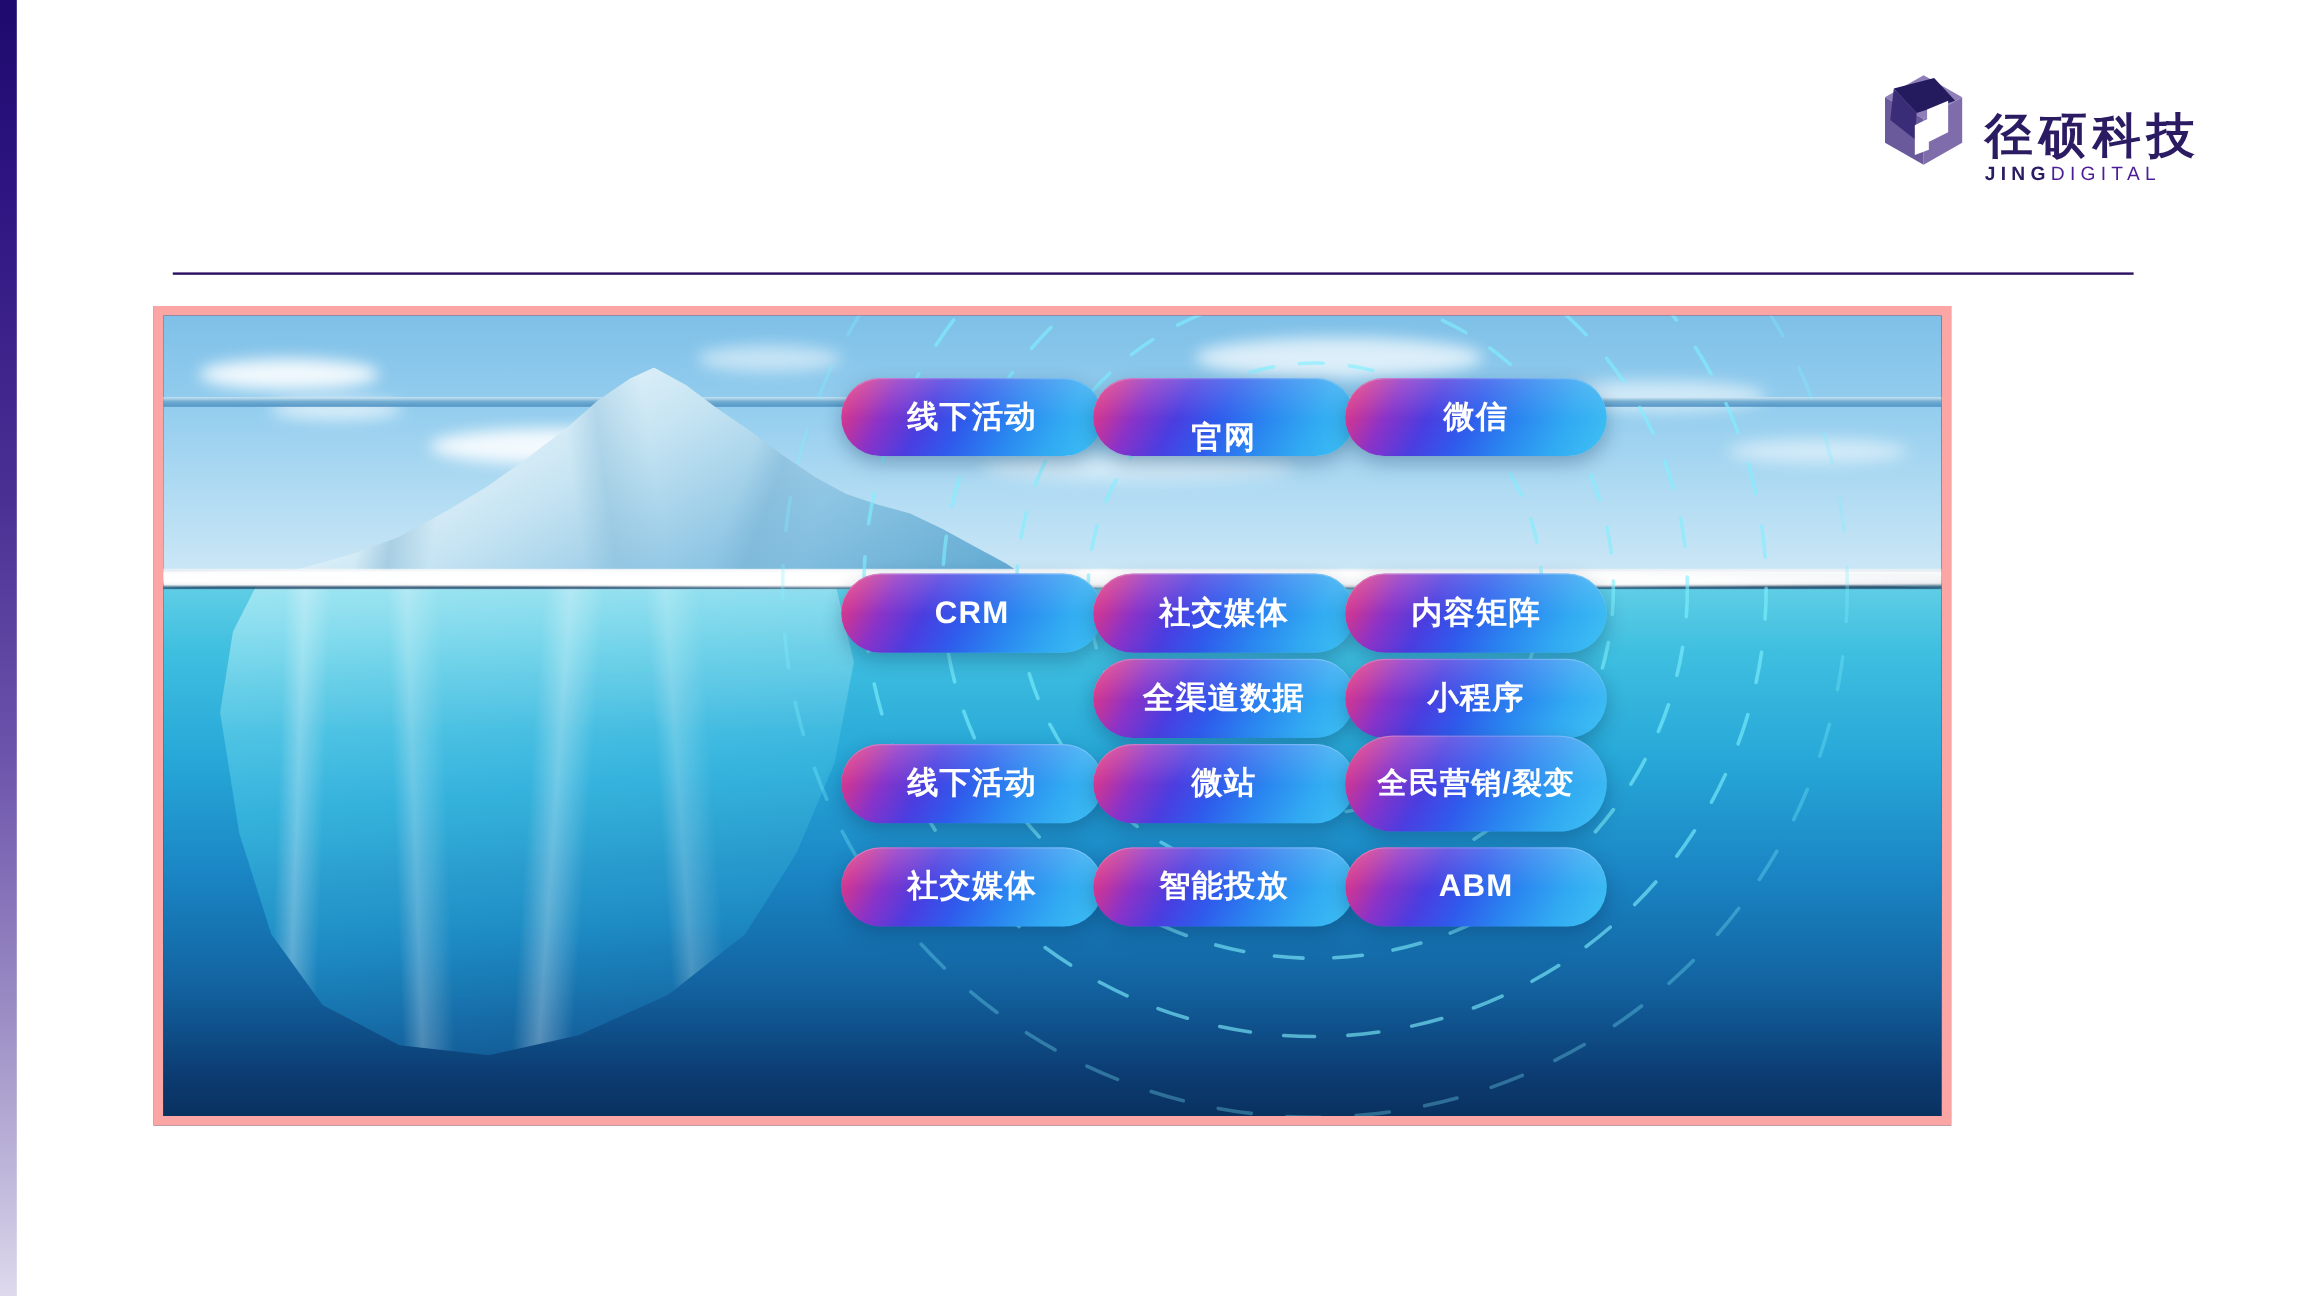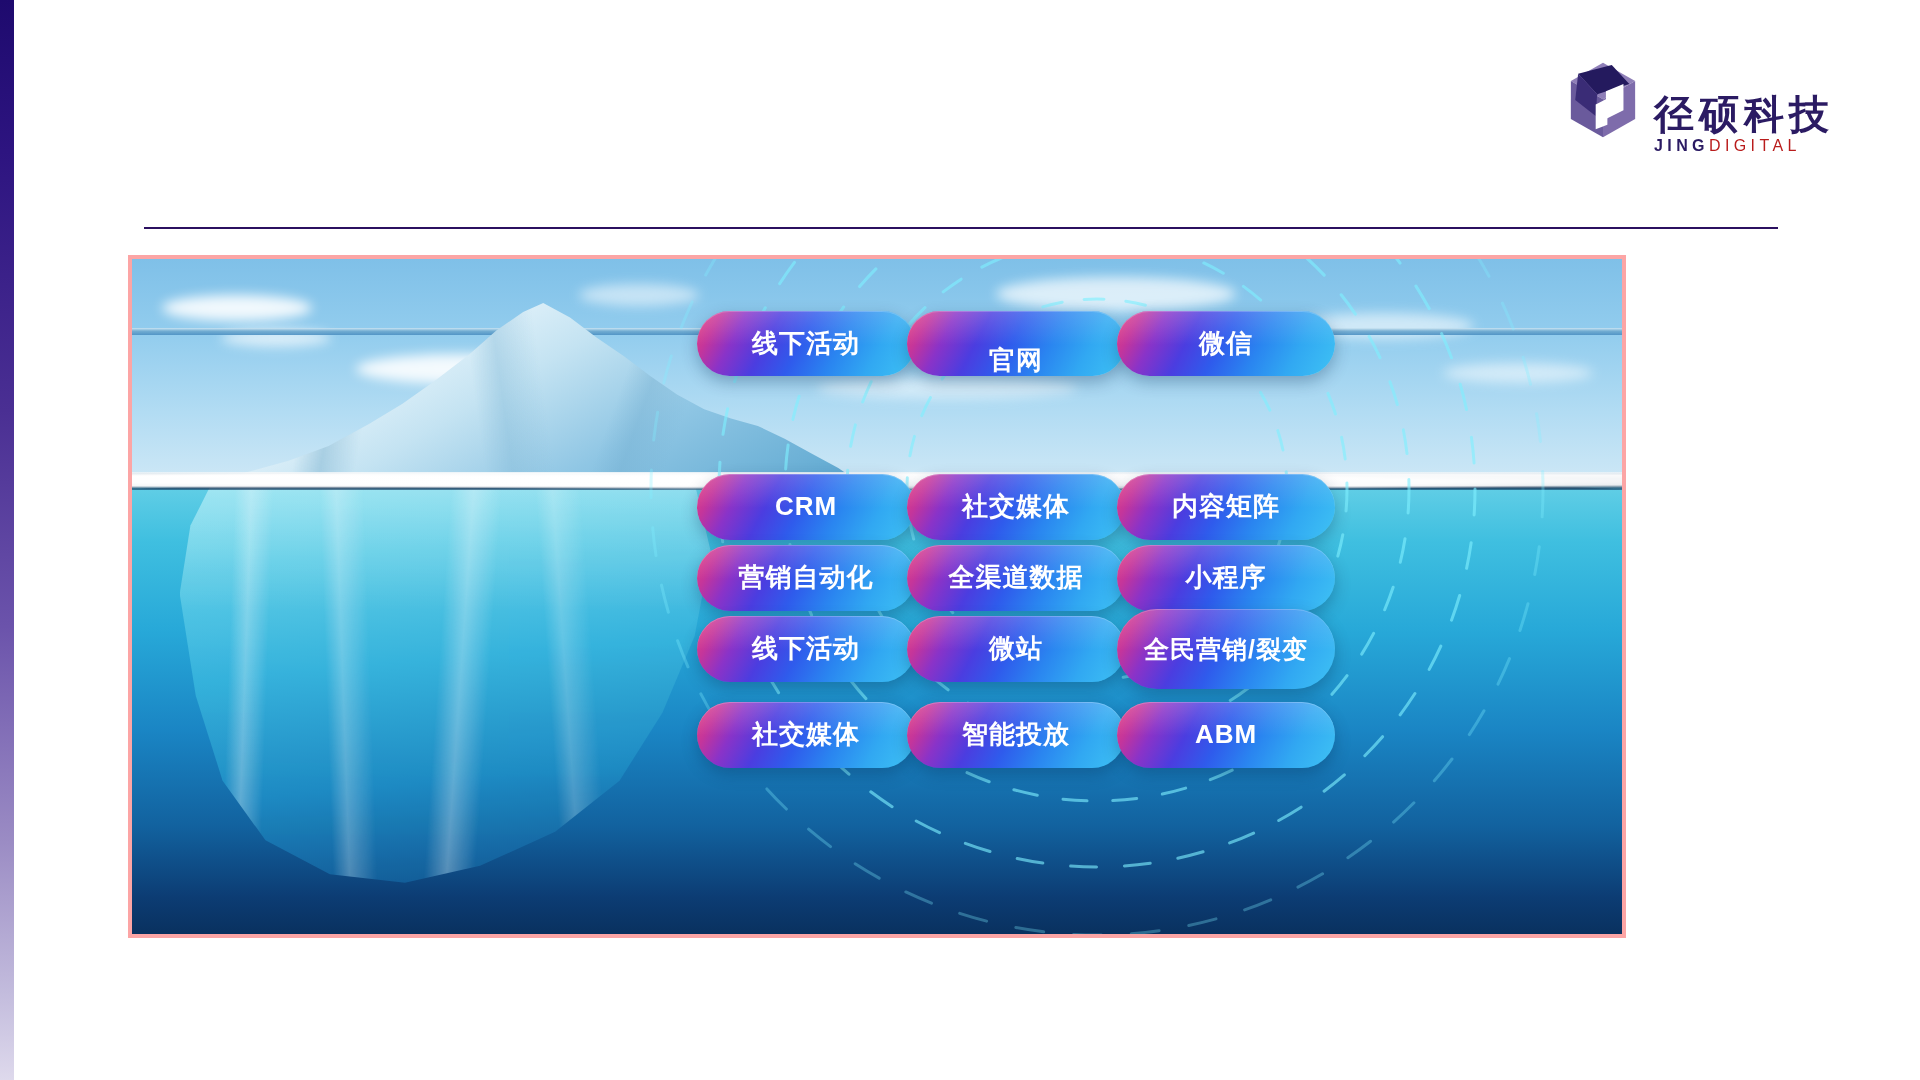--- a/index.html
+++ b/index.html
@@ -28,33 +28,33 @@
   .logo-text { display:flex; flex-direction:column; gap:4px;margin-top:48px; }
   .logo-cn {
     font-size:40px; font-weight:700; color:#2b1b63;
     letter-spacing:5px; line-height:1; white-space:nowrap;
   }
   .logo-en { display:flex; line-height:1; white-space:nowrap; }
   .logo-en .jing {
     font-size:16px; font-weight:700; color:#2b1b63; letter-spacing:4.4px;text-align:center;
   }
   .logo-en .digital {
-    font-size:16px; font-weight:400; color:#b91c1c; letter-spacing:4.4px;text-align:right;
+    font-size:16px; font-weight:400; color:#4c1d95; letter-spacing:4.4px;text-align:right;
   }
 
   
   .divider {
     position:absolute; left:144px; top:227px; width:1634px; height:2px;
     background:#2b1060;
   }
 
   
   .figure {
     position:absolute; left:128px; top:255px; width:1498px; height:683px;
-    border:4px solid #fca5a5;
+    border:8px solid #fca5a5;
     background:#0b3c6e;
     overflow:hidden;
   }
   .figure-inner { position:absolute; inset:0; overflow:hidden; }
 
   
   .sky {
     position:absolute; left:0; top:0; width:100%; height:33.5%;
     background:linear-gradient(180deg,#7fc0e8 0%,#93cdee 34%,#b2dcf3 68%,#cfe8f6 100%);
   }
@@ -236,23 +236,20 @@
       <div class="pill pill-under" style="left:565px; top:215px;">
         <span>CRM</span>
       </div>
       <div class="pill pill-under" style="left:775px; top:215px;">
         <span>社交媒体</span>
       </div>
       <div class="pill pill-under" style="left:985px; top:215px;">
         <span>内容矩阵</span>
       </div>
 
-      <div class="pill pill-under" style="left:565px; top:286px;">
-        <span>营销自动化</span>
-      </div>
       <div class="pill pill-under" style="left:775px; top:286px;">
         <span>全渠道数据</span>
       </div>
       <div class="pill pill-under" style="left:985px; top:286px;">
         <span>小程序</span>
       </div>
 
       <div class="pill pill-under" style="left:565px; top:357px;">
         <span>线下活动</span>
       </div>

